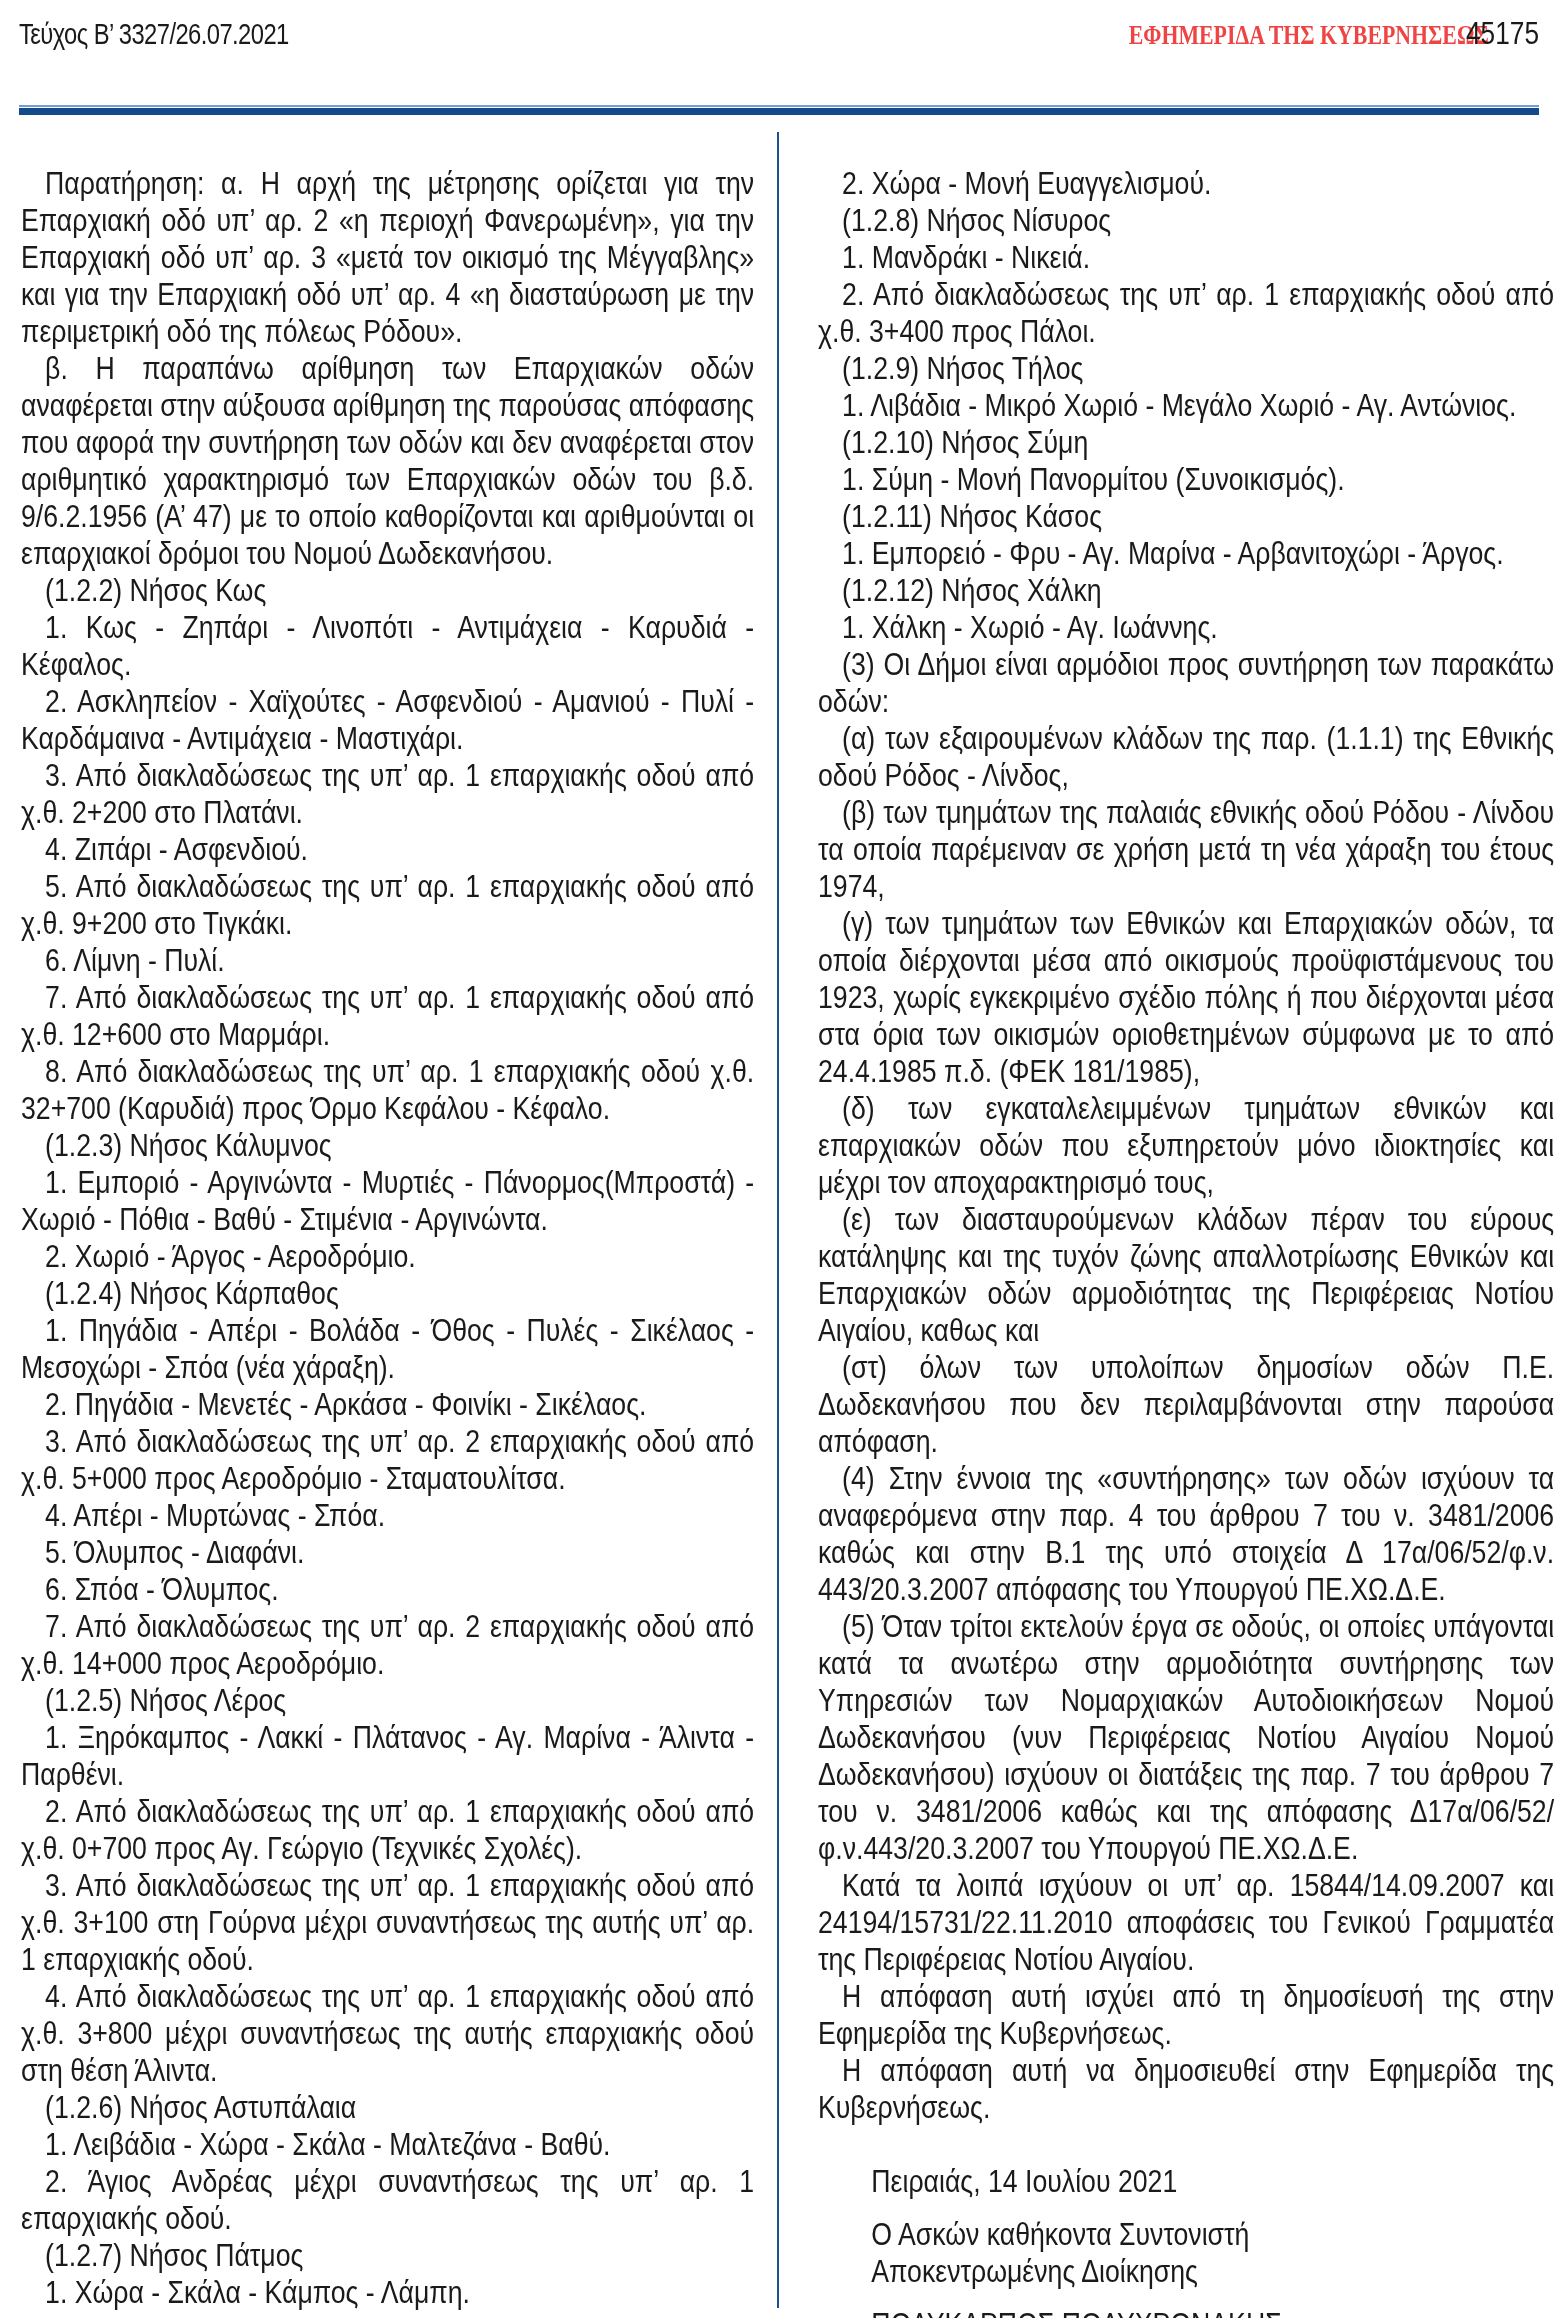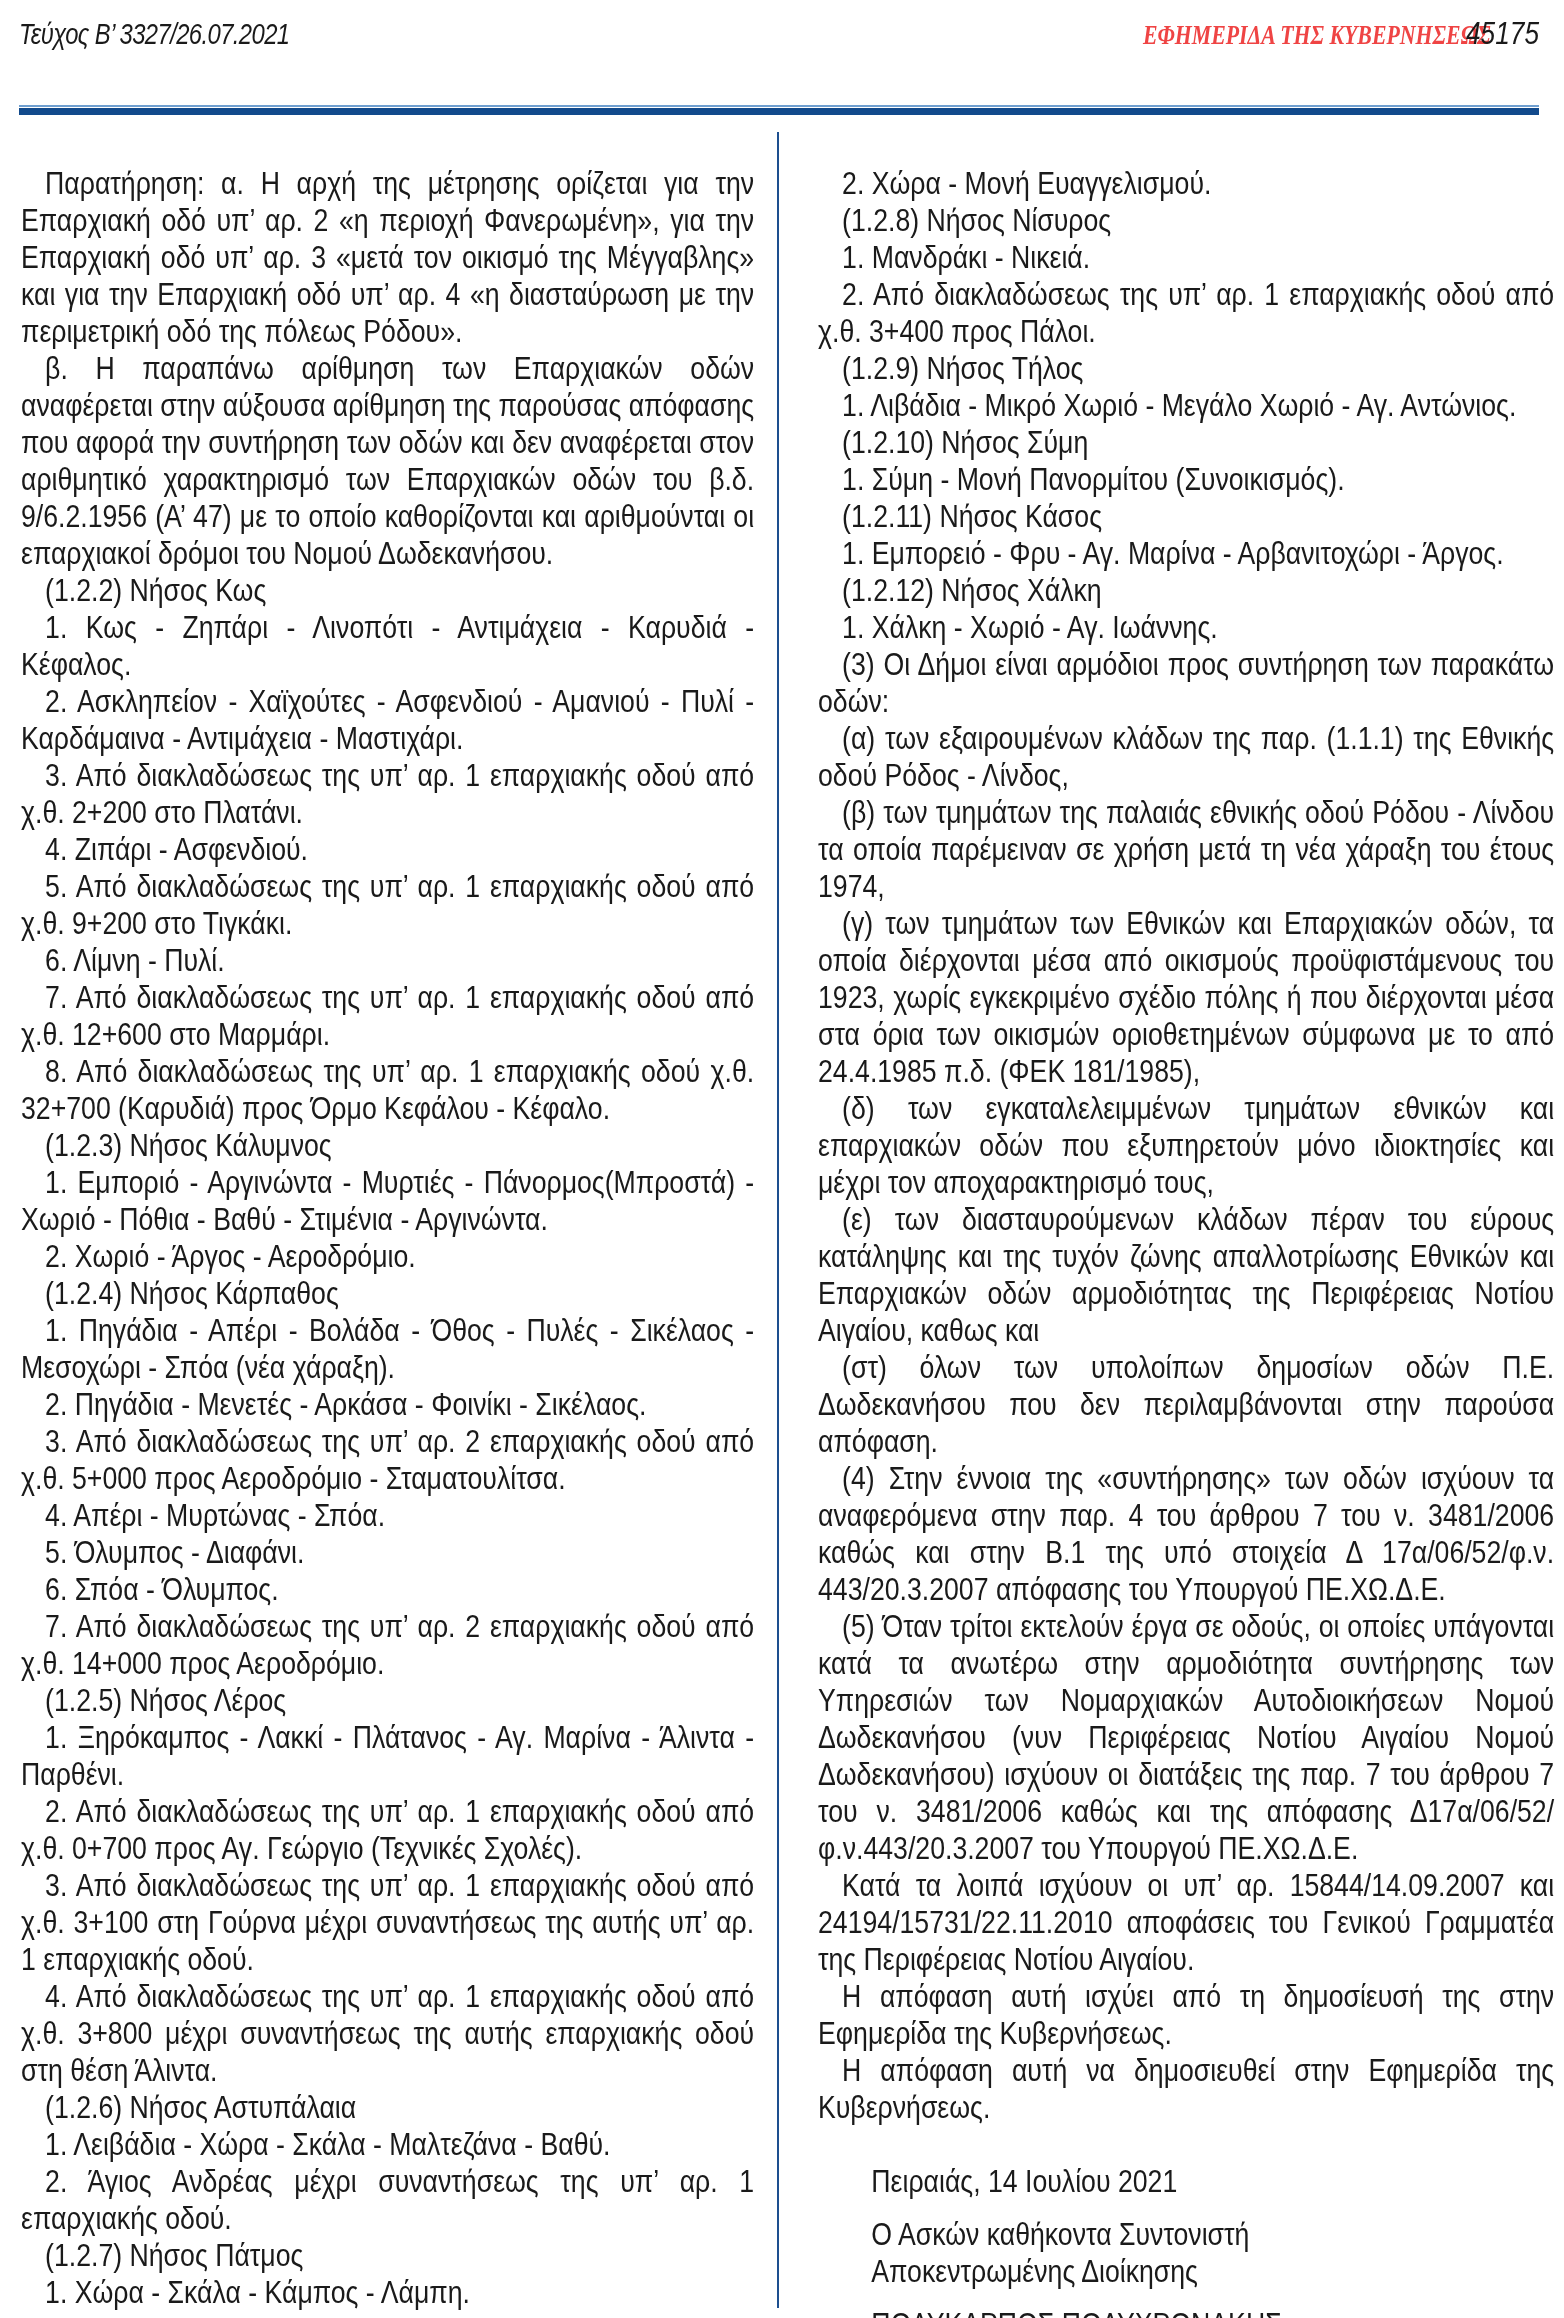--- a/index.html
+++ b/index.html
@@ -1,18 +1,18 @@
 <!DOCTYPE html>
 <html style="font-size:11.7px"><head>
 <meta charset="utf-8">
 <style>
   html, body { margin: 0; padding: 0; background: #ffffff; }
   body { width: 1564px; height: 2319px; position: relative; overflow: hidden;
          font-family: "Liberation Sans", "DejaVu Sans", sans-serif; color: #1a1a1a; }
-  .header { position: absolute; left: 19px; right: 25px; top: 7.3px; height: 51px; font-style: italic; }
+  .header { position: absolute; left: 19px; right: 25px; top: 7.3px; height: 51px; }
   .hdr-left { position: absolute; left: 0; top: 10.3px; font-size: 29px; letter-spacing: -0.7px;
               transform: scaleX(0.82); transform-origin: left center; white-space: nowrap; }
   .hdr-center { position: absolute; left: 12px; right: 0; top: 11.7px; text-align: right;
                 font-family: "Liberation Serif", "DejaVu Serif", serif; font-weight: bold;
                 font-size: 28px; color: #ef4444; letter-spacing: 0px; }
   .hdr-center span { display: inline-block; transform: scaleX(0.78); }
   .hdr-right { position: absolute; right: 0; top: 7.3px; font-size: 32px;
                transform: scaleX(0.82); transform-origin: right center; }
   .rule-thin { position: absolute; left: 19px; right: 25px; top: 105px; height: 2.2px; background: #6f9fd0; }
   .rule-thick { position: absolute; left: 19px; right: 25px; top: 108px; height: 7.3px; background: #124a8c; }

